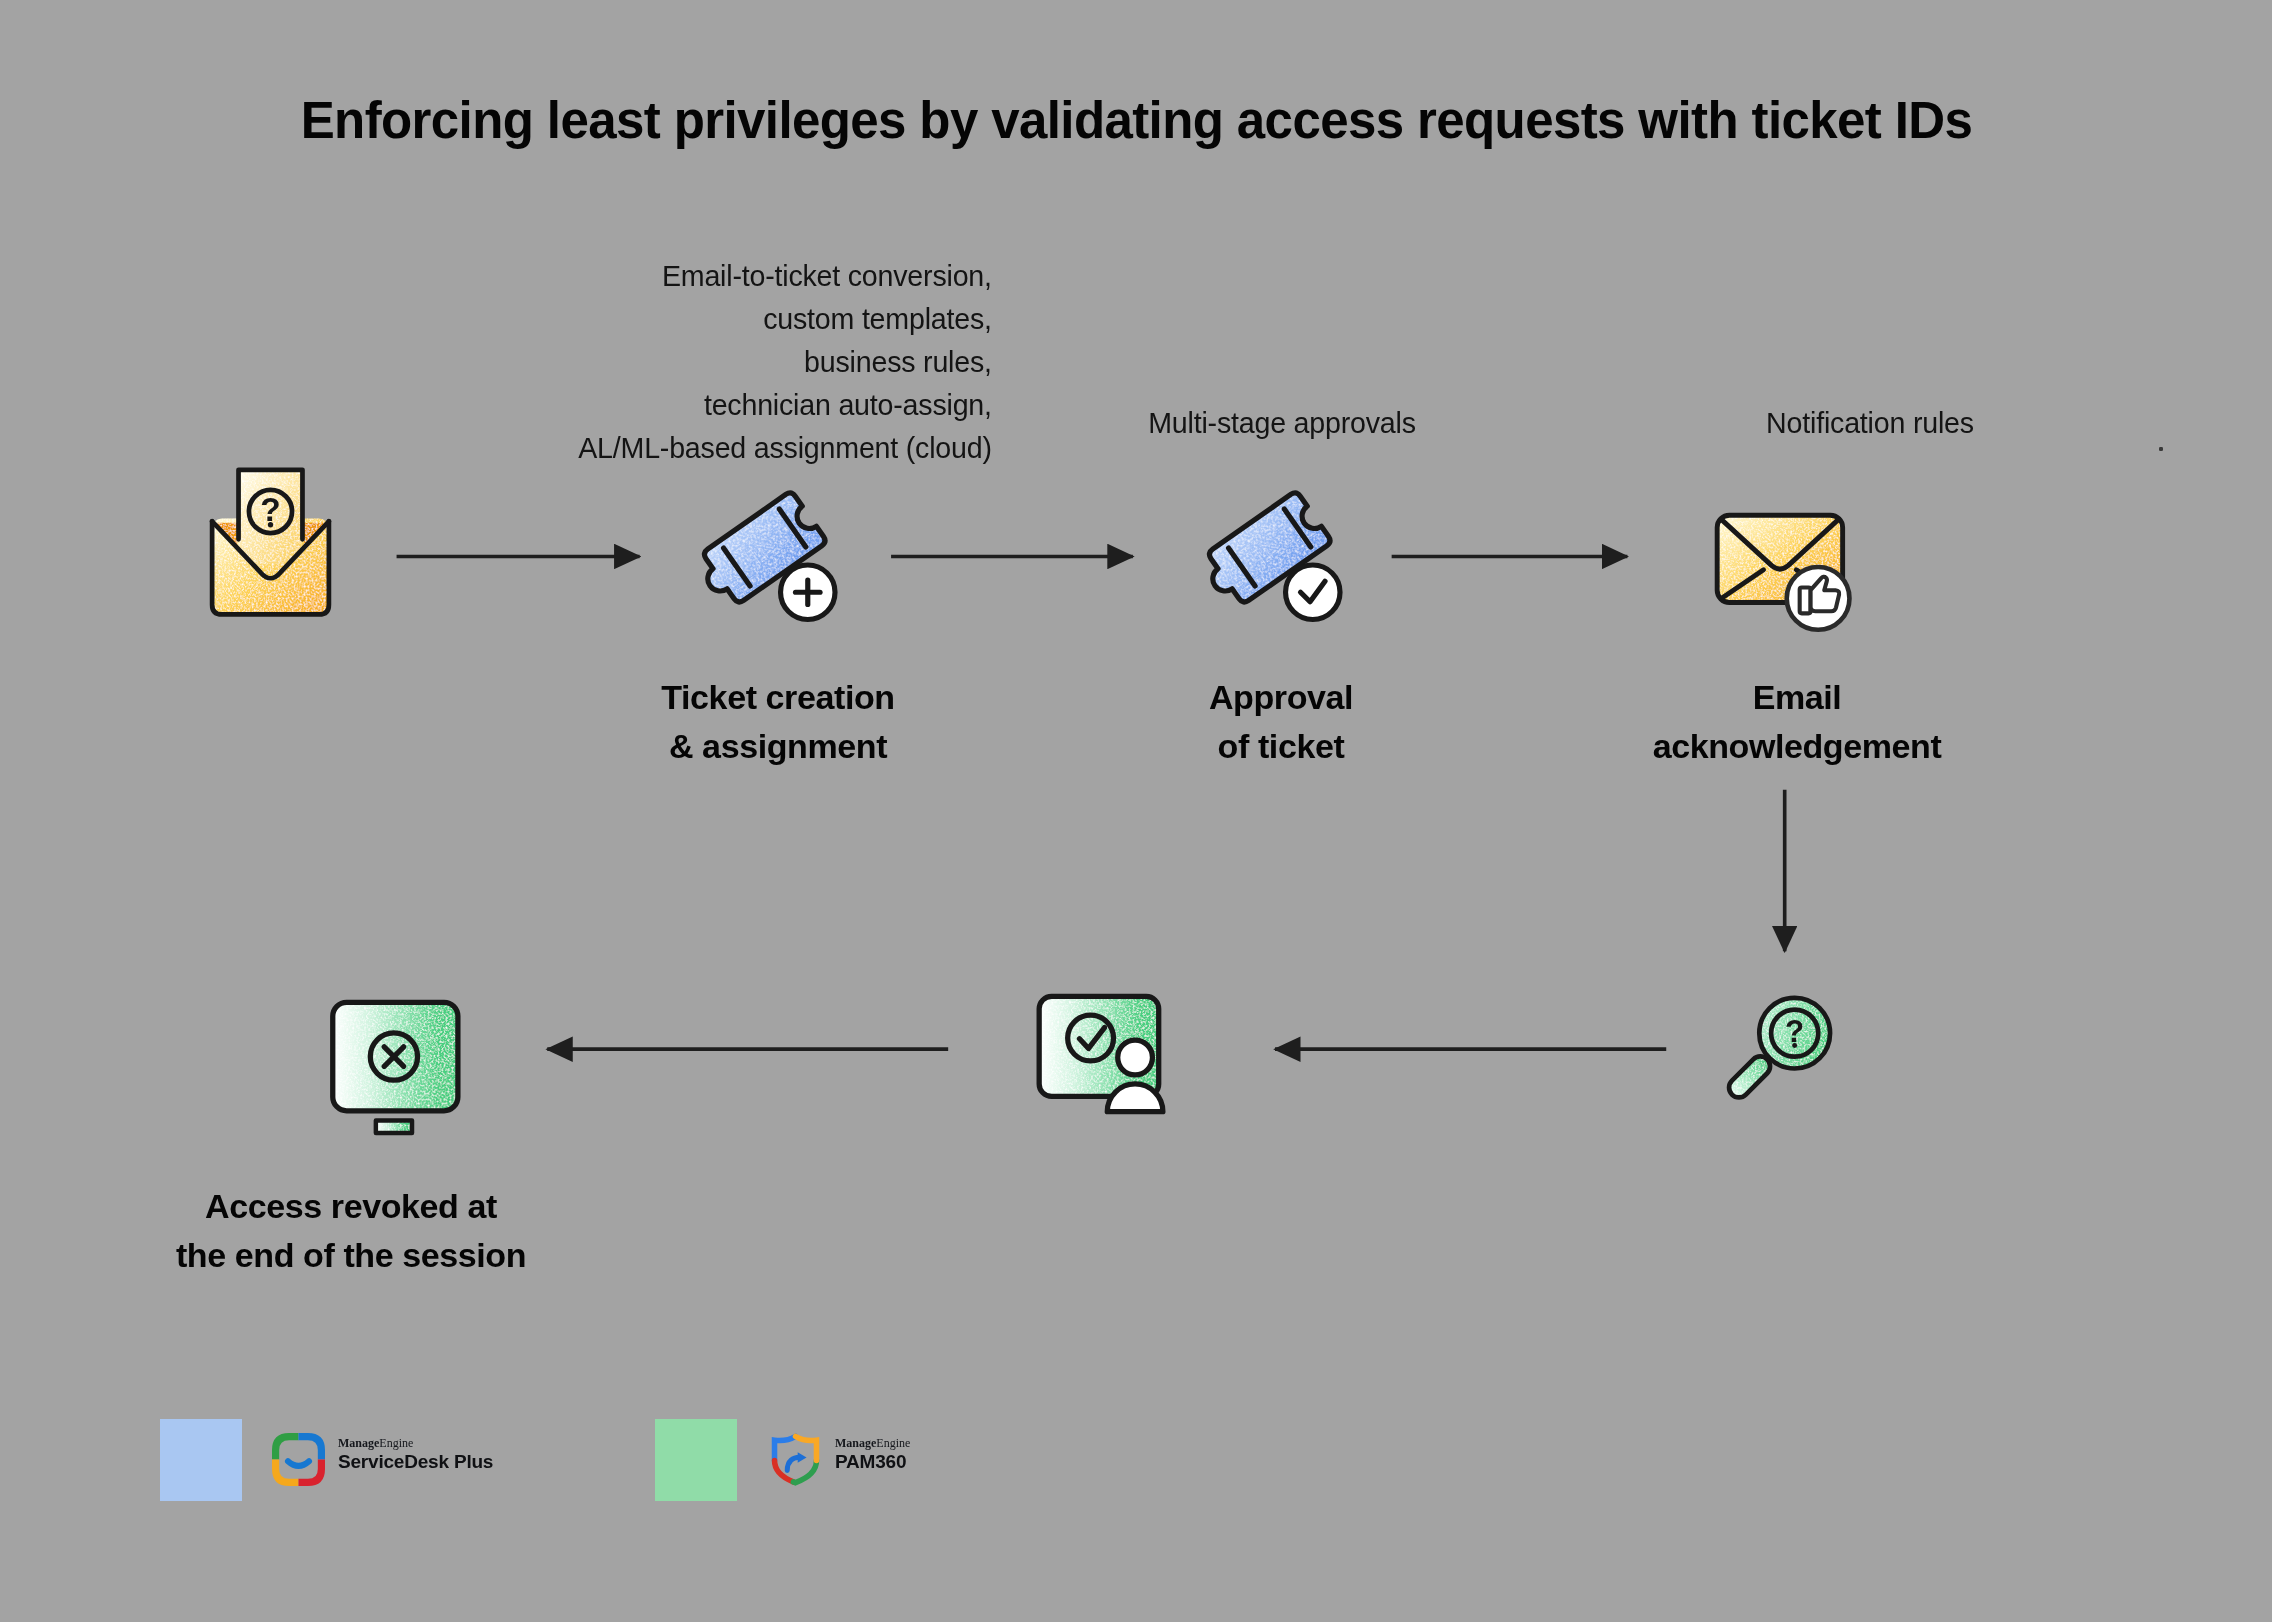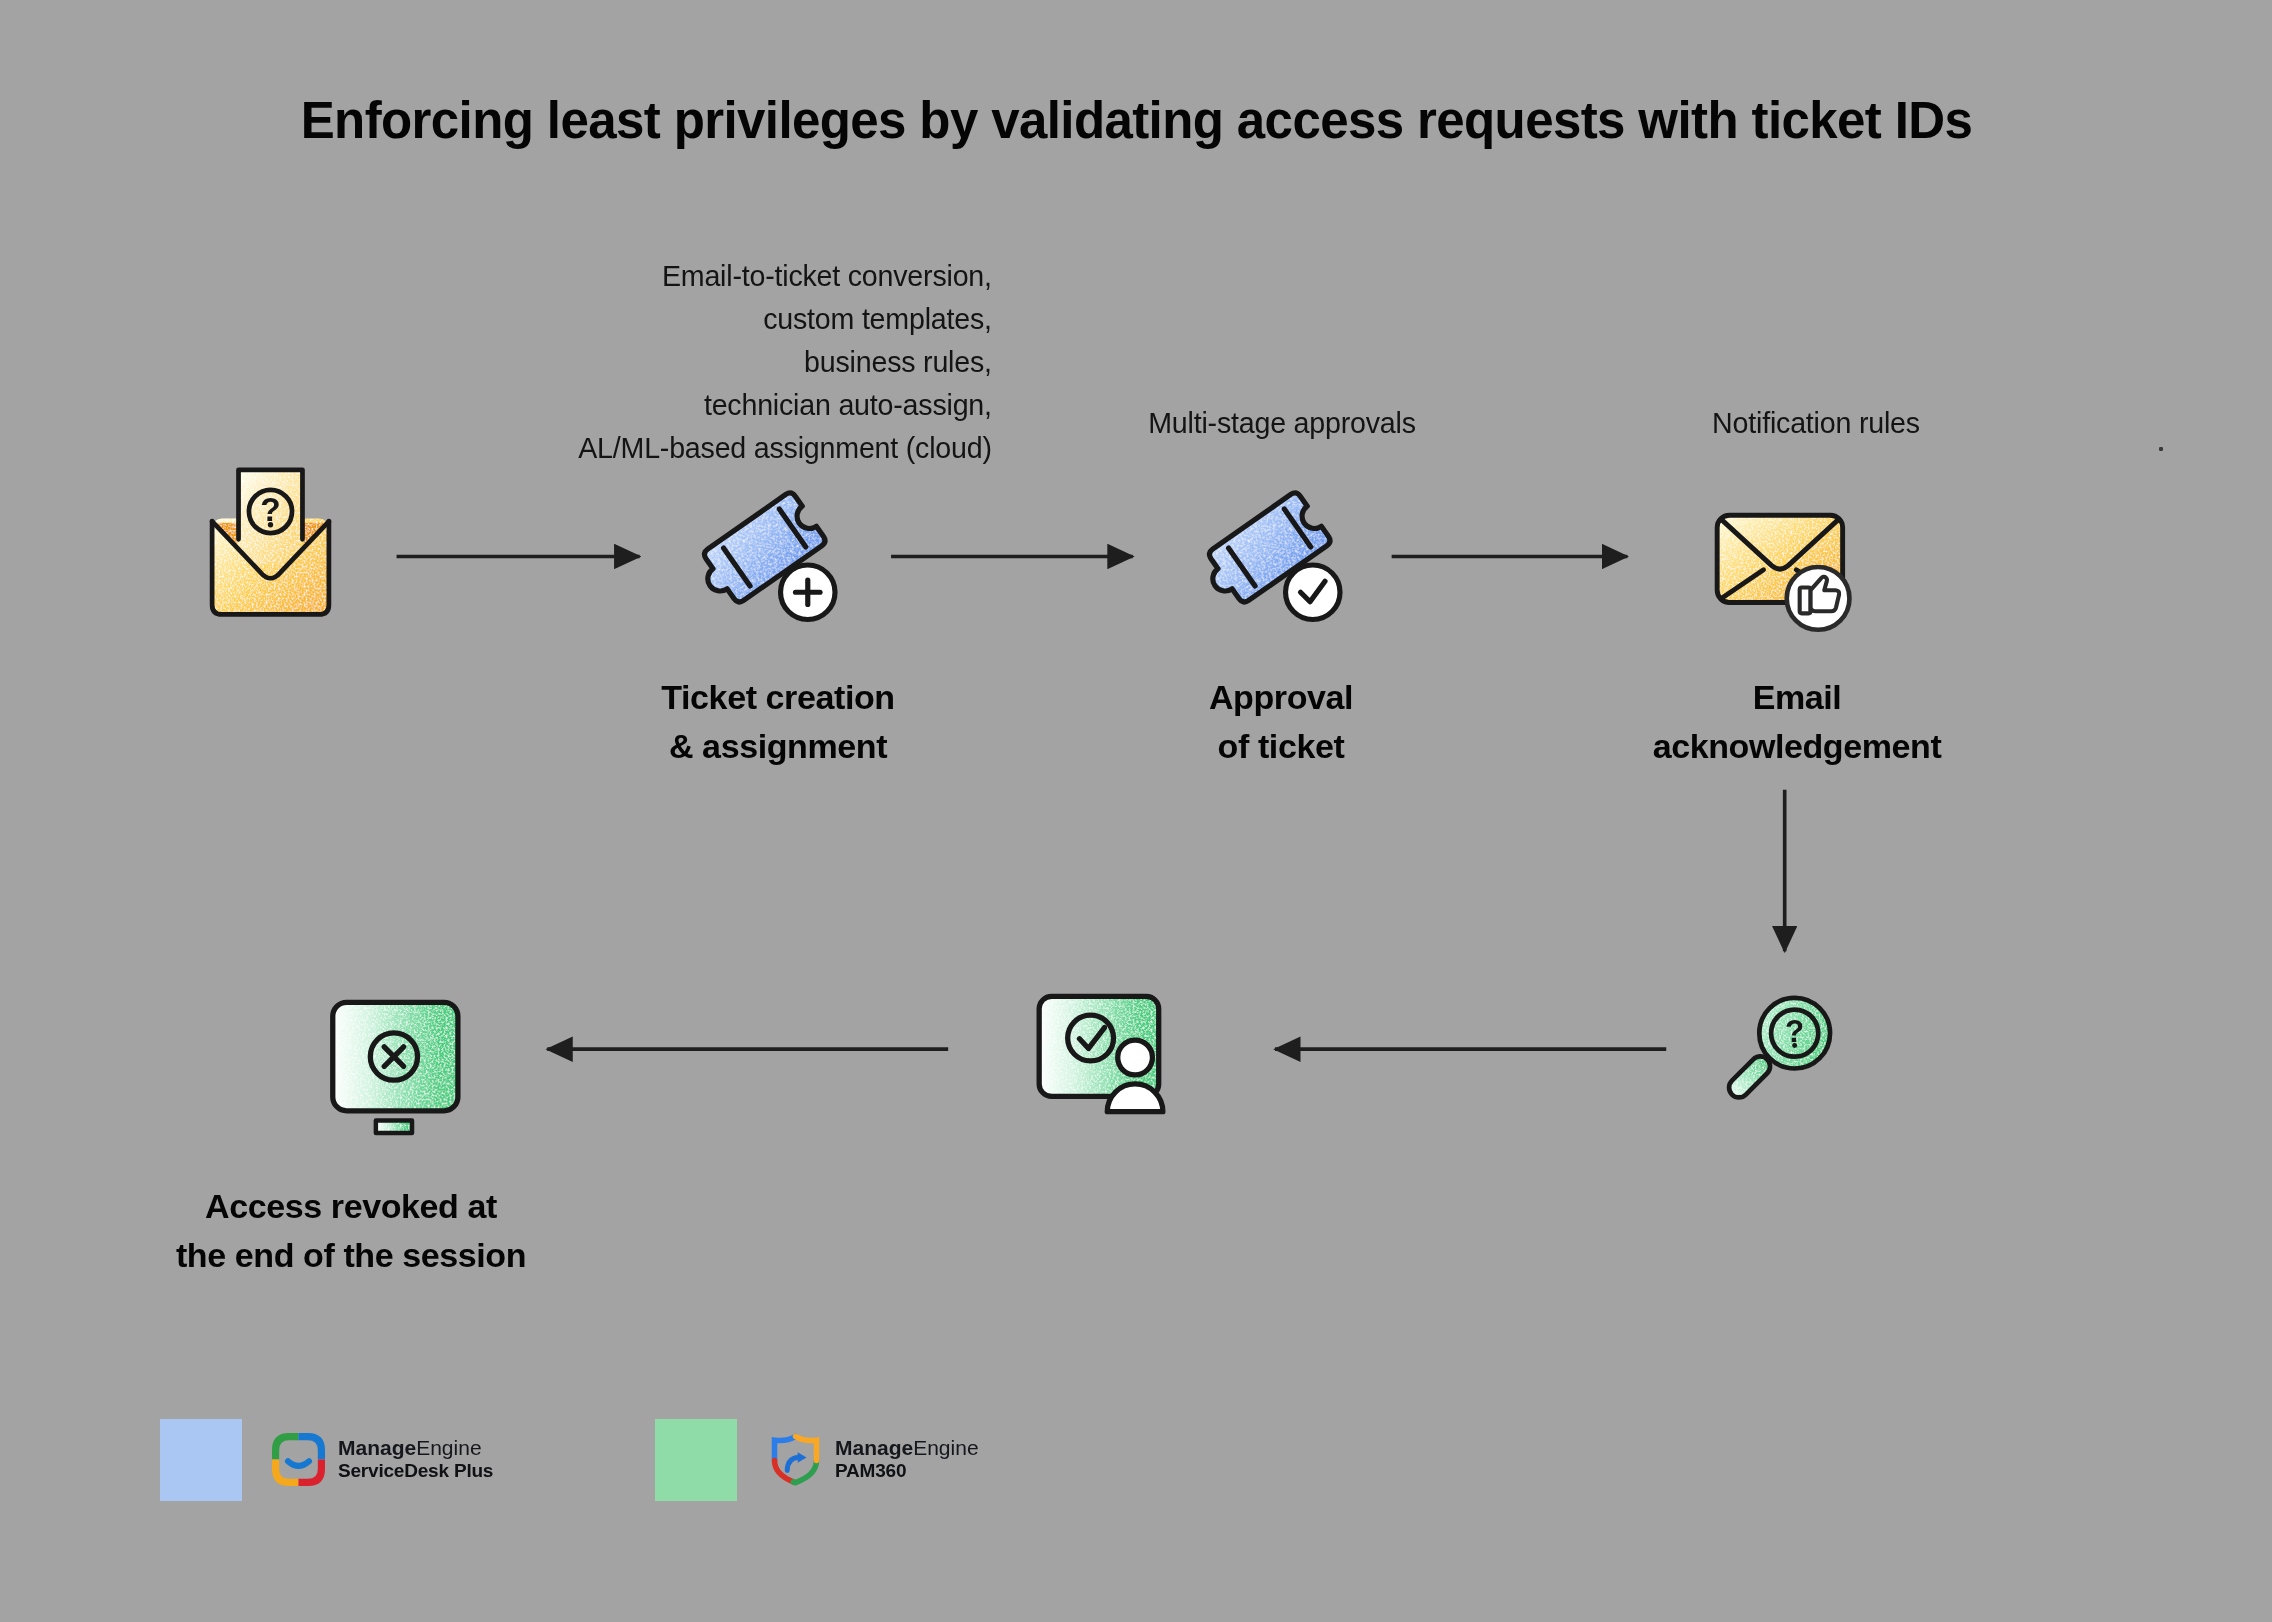--- a/index.html
+++ b/index.html
@@ -11,21 +11,21 @@
        font-size:34px;line-height:1.43;color:#050505;white-space:pre-line;letter-spacing:-0.4px;}
   .ann{position:absolute;transform:translateX(-50%);text-align:right;font-weight:400;
        font-size:28.6px;line-height:1.5;color:#141414;white-space:pre-line;letter-spacing:-0.2px;}
   .icon{position:absolute;}
   .icon svg{display:block;width:100%;height:100%;}
   #arrow-layer{position:absolute;left:0;top:0;width:2273px;height:1622px;}
   .legend{position:absolute;left:0;top:1416px;width:100%;height:97px;}
   .swatch{position:absolute;width:82px;height:82px;top:3px;}
   .legend-logo{position:absolute;top:17px;width:53px;height:53px;}
   .legend-text{position:absolute;top:20.7px;color:#15171c;line-height:1.0;}
-  .brand{font-size:21px;color:#15171c;}
+  .brand{font-size:12px;color:#15171c;font-family:Liberation Serif, serif;}
   .brand .bold{font-weight:700;}
   .product{font-size:19px;font-weight:700;color:#101114;margin-top:3.6px;letter-spacing:-0.2px;}
   .speck{position:absolute;width:3.6px;height:3.6px;border-radius:1.2px;background:#3a3a3a;}
 </style>
 </head>
 <body>
 
 <div id="canvas">
 
   <svg width="0" height="0" style="position:absolute" aria-hidden="true">
@@ -72,21 +72,21 @@
   </svg>
 
   <div class="title">Enforcing least privileges by validating access requests with ticket IDs</div>
 
   <div class="ann" style="left:785px;top:255px;">Email-to-ticket conversion,
 custom templates,
 business rules,
 technician auto-assign,
 AL/ML-based assignment (cloud)</div>
   <div class="ann" style="left:1282px;top:402px;">Multi-stage approvals</div>
-  <div class="ann" style="left:1816px;top:402px;">Notification rules</div>
+  <div class="ann" style="left:1870px;top:402px;">Notification rules</div>
 
   <svg id="arrow-layer" viewBox="0 0 3740 2670" width="2273" height="1622">
     <g stroke="#1E1E1E" stroke-width="6" fill="none">
       <path d="M652,916 L1052,916" marker-end="url(#ah)"></path>
       <path d="M1466,916 L1864,916" marker-end="url(#ah)"></path>
       <path d="M2290,916 L2678,916" marker-end="url(#ah)"></path>
       <path d="M2937,1300 L2937,1566" marker-end="url(#ah)"></path>
       <path d="M2742,1727 L2098,1727" marker-end="url(#ah)"></path>
       <path d="M1560,1727 L900,1727" marker-end="url(#ah)"></path>
     </g>

